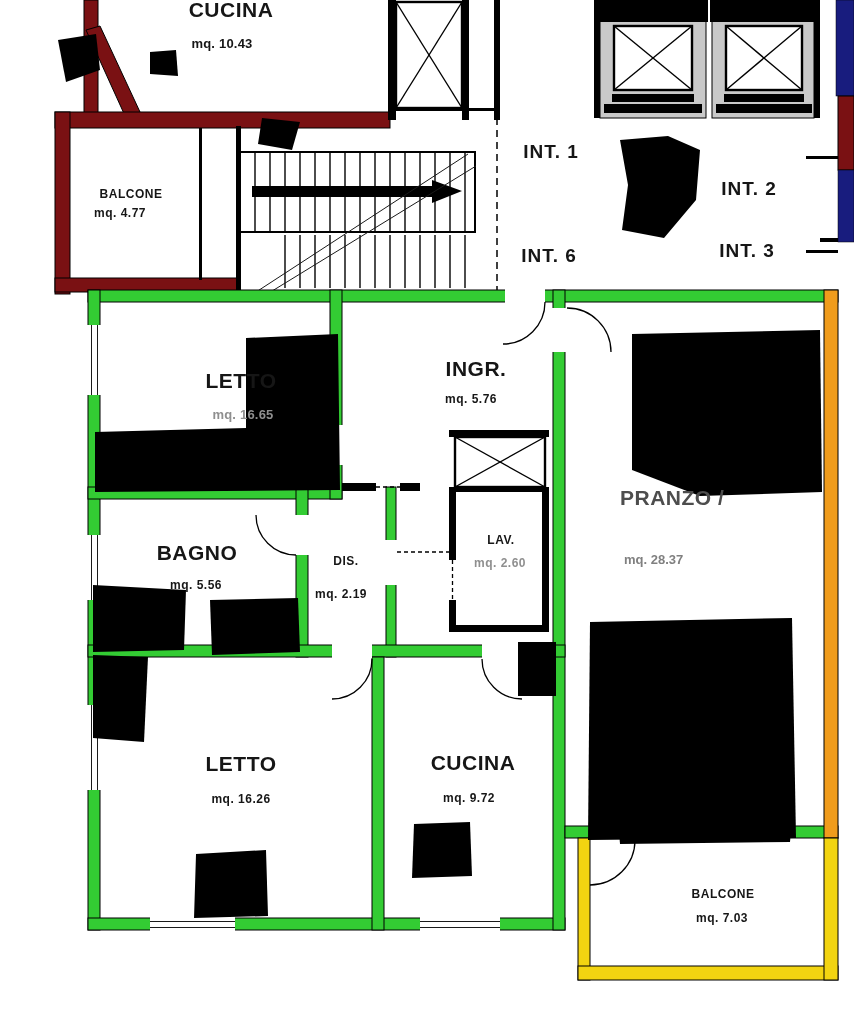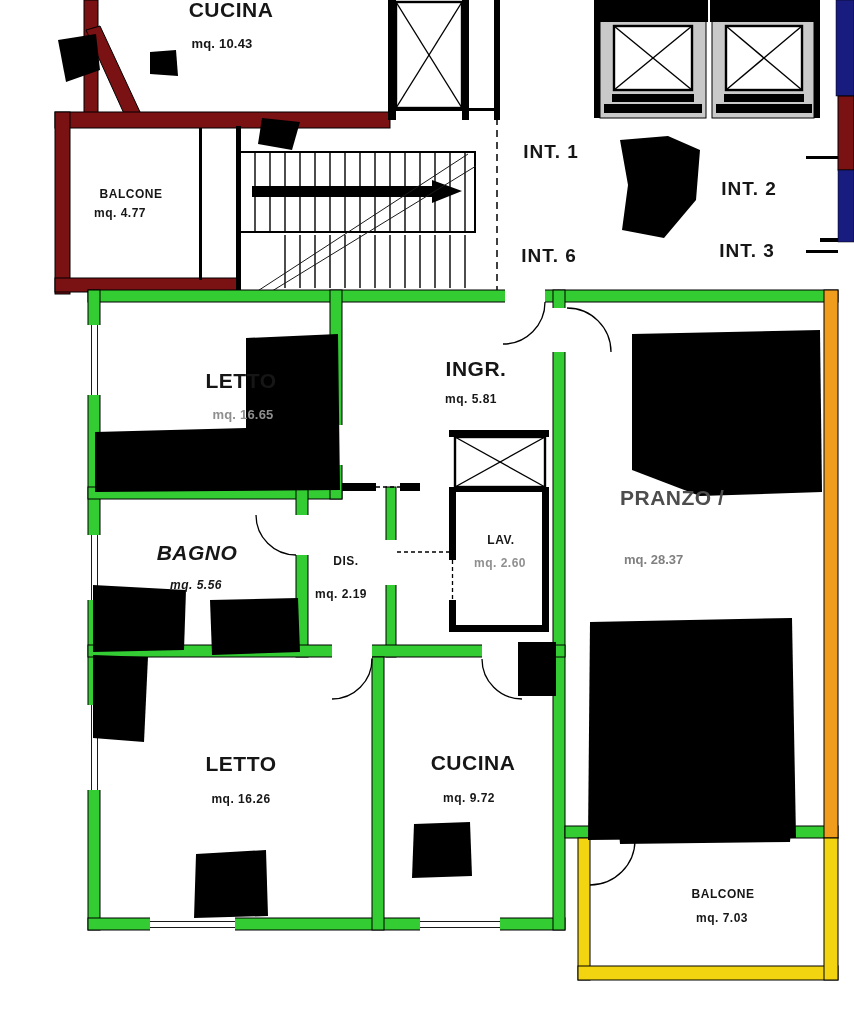--- a/index.html
+++ b/index.html
@@ -255,29 +255,29 @@
 
   <div class="lbl int" style="left:551px;top:152px;">INT. 1</div>
   <div class="lbl int" style="left:749px;top:157px;margin-top:32px;">INT. 2</div>
   <div class="lbl int" style="left:549px;top:256px;">INT. 6</div>
   <div class="lbl int" style="left:747px;top:251px;">INT. 3</div>
 
   <div class="lbl name" style="left:241px;top:381px;">LETTO</div>
   <div class="lbl area faded" style="left:243px;top:414px;">mq. 16.65</div>
 
   <div class="lbl name" style="left:476px;top:369px;">INGR.</div>
-  <div class="lbl area-sm" style="left:471px;top:399px;">mq. 5.81</div>
+  <div class="lbl area-sm" style="left:471px;top:399px;">mq. 5.76</div>
 
   <div class="pranzo-block">
     <div>PRANZO /</div>
   </div>
   <div class="pranzo-area">mq. 28.37</div>
 
-  <div class="lbl name" style="left:197px;top:553px;font-style:italic;">BAGNO</div>
-  <div class="lbl area-sm" style="left:196px;top:585px;font-style:italic;">mq. 5.56</div>
+  <div class="lbl name" style="left:197px;top:553px;">BAGNO</div>
+  <div class="lbl area-sm" style="left:196px;top:585px;">mq. 5.56</div>
 
   <div class="lbl name-sm" style="left:346px;top:553px;text-align:right;">DIS.</div>
   <div class="lbl area-sm" style="left:341px;top:594px;">mq. 2.19</div>
 
   <div class="lbl name-sm" style="left:501px;top:532px;">LAV.</div>
   <div class="lbl area-sm faded" style="left:500px;top:563px;">mq. 2.60</div>
 
   <div class="lbl name" style="left:241px;top:764px;">LETTO</div>
   <div class="lbl area-sm" style="left:241px;top:799px;">mq. 16.26</div>
 

